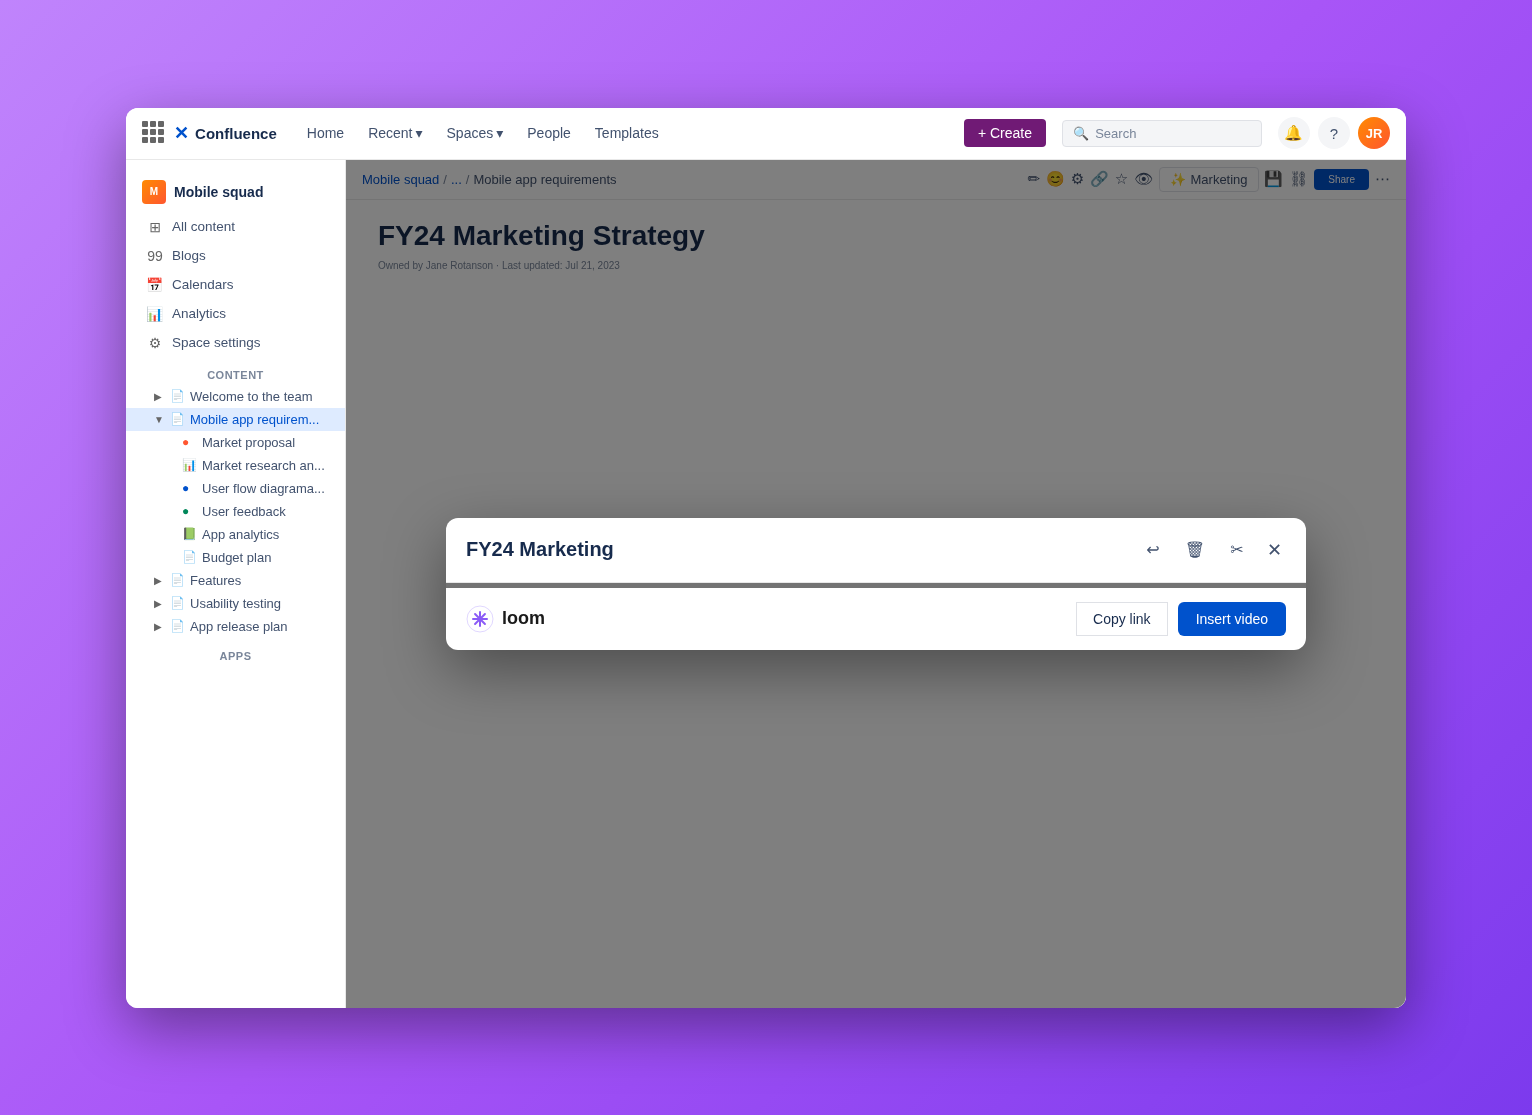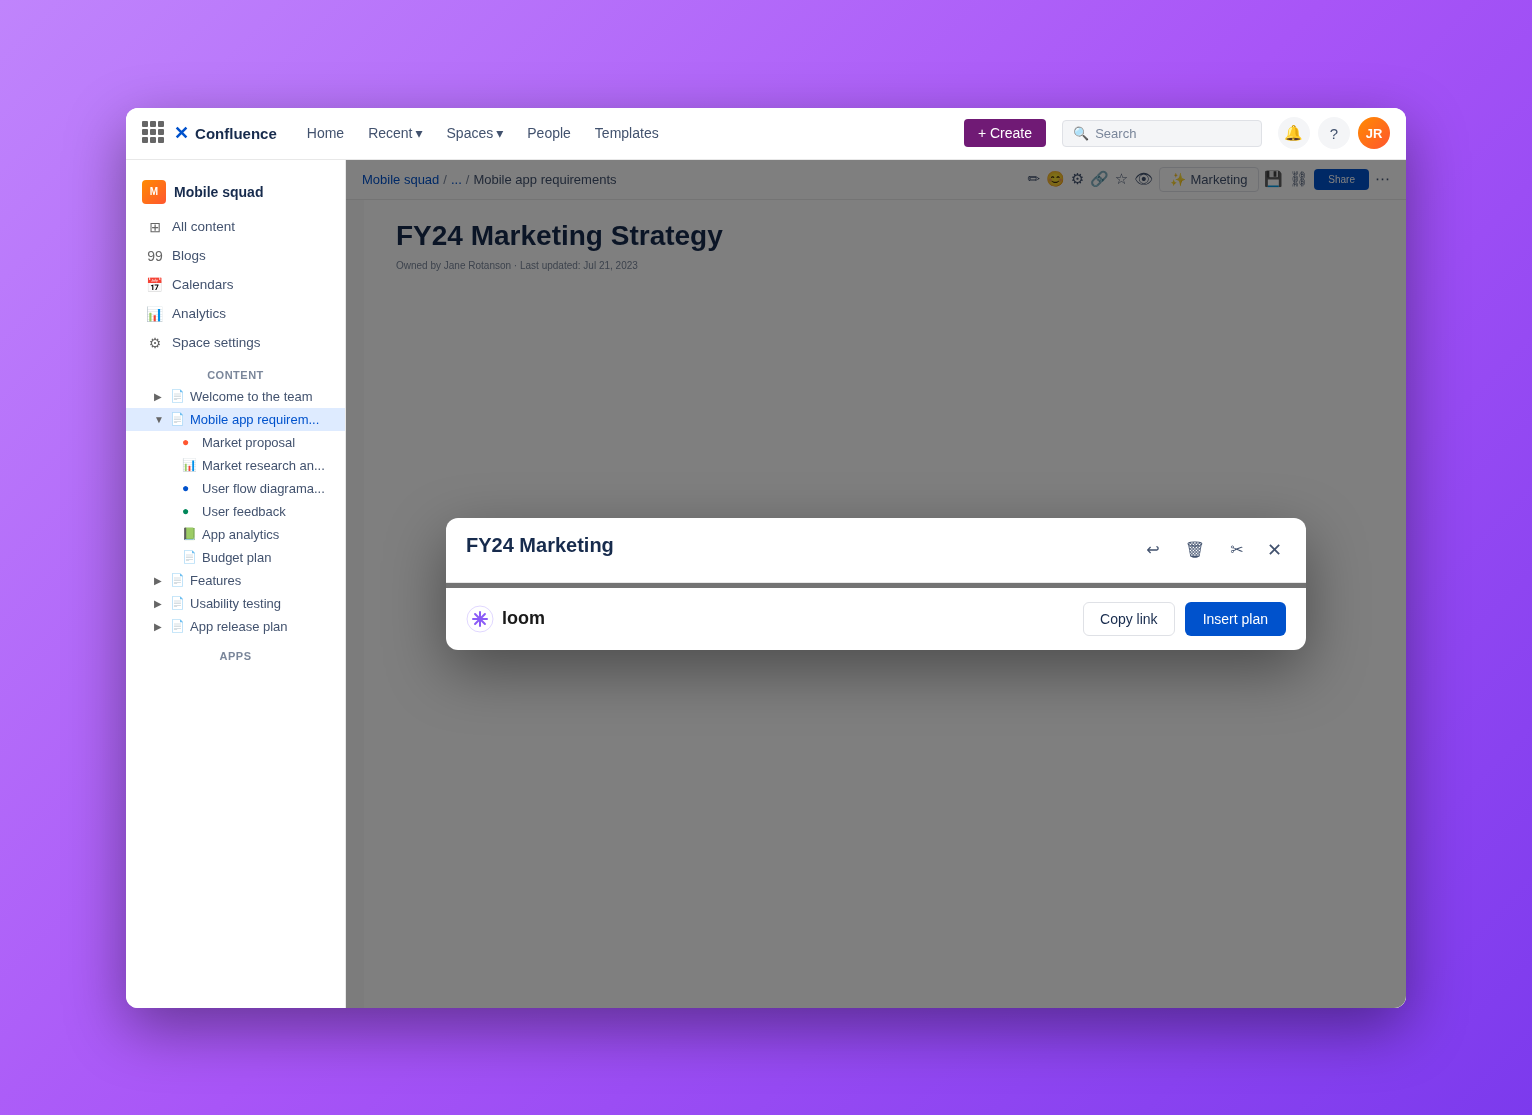--- a/index.html
+++ b/index.html
@@ -287,20 +287,21 @@
       width: 860px;
       max-height: 620px;
       display: flex;
       flex-direction: column;
       box-shadow: 0 20px 60px rgba(0,0,0,0.4);
       overflow: hidden;
     }
 
     .modal-header {
       display: flex;
+      align-items: center;
       justify-content: space-between;
       padding: 16px 20px;
       border-bottom: 1px solid #e8e8e8;
     }
 
     .modal-title {
       font-size: 20px;
       font-weight: 600;
       color: #172B4D;
     }
@@ -388,21 +389,21 @@
       color: #1a1a1a;
     }
     .footer-actions {
       margin-left: auto;
       display: flex;
       gap: 10px;
     }
     .copy-link-btn {
       background: #fff;
       border: 1px solid #dfe1e6;
-      border-radius: 6px;
+      border-radius: 0;
       padding: 8px 16px;
       font-size: 14px;
       color: #172B4D;
       cursor: pointer;
       font-weight: 500;
     }
     .insert-video-btn {
       background: #0052CC;
       color: #fff;
       border: none;
@@ -410,21 +411,20 @@
       padding: 8px 18px;
       font-size: 14px;
       cursor: pointer;
       font-weight: 500;
     }
 
     
     .page-content {
       padding: 20px 32px;
       overflow-y: auto;
-      margin-left: 18px;
     }
     .page-title-h1 {
       font-size: 28px;
       font-weight: 700;
       color: #172B4D;
       margin-bottom: 8px;
     }
     .page-meta { font-size: 10px; color: #7A869A; margin-bottom: 16px; }
 
     
@@ -667,21 +667,21 @@
                   <rect x="6" y="13" width="16" height="2" rx="1"></rect>
 
                   <rect x="13" y="6" width="2" height="16" rx="1" transform="rotate(45 14 14)"></rect>
                   <rect x="6" y="13" width="16" height="2" rx="1" transform="rotate(45 14 14)"></rect>
                 </g>
               </svg>
               <span class="loom-text">loom</span>
             </div>
             <div class="footer-actions">
               <button class="copy-link-btn">Copy link</button>
-              <button class="insert-video-btn">Insert plan</button>
+              <button class="insert-video-btn">Insert video</button>
             </div>
           </div>
 
         </div>
       </div>
 
     </div>
   </div>
 </div>
 

